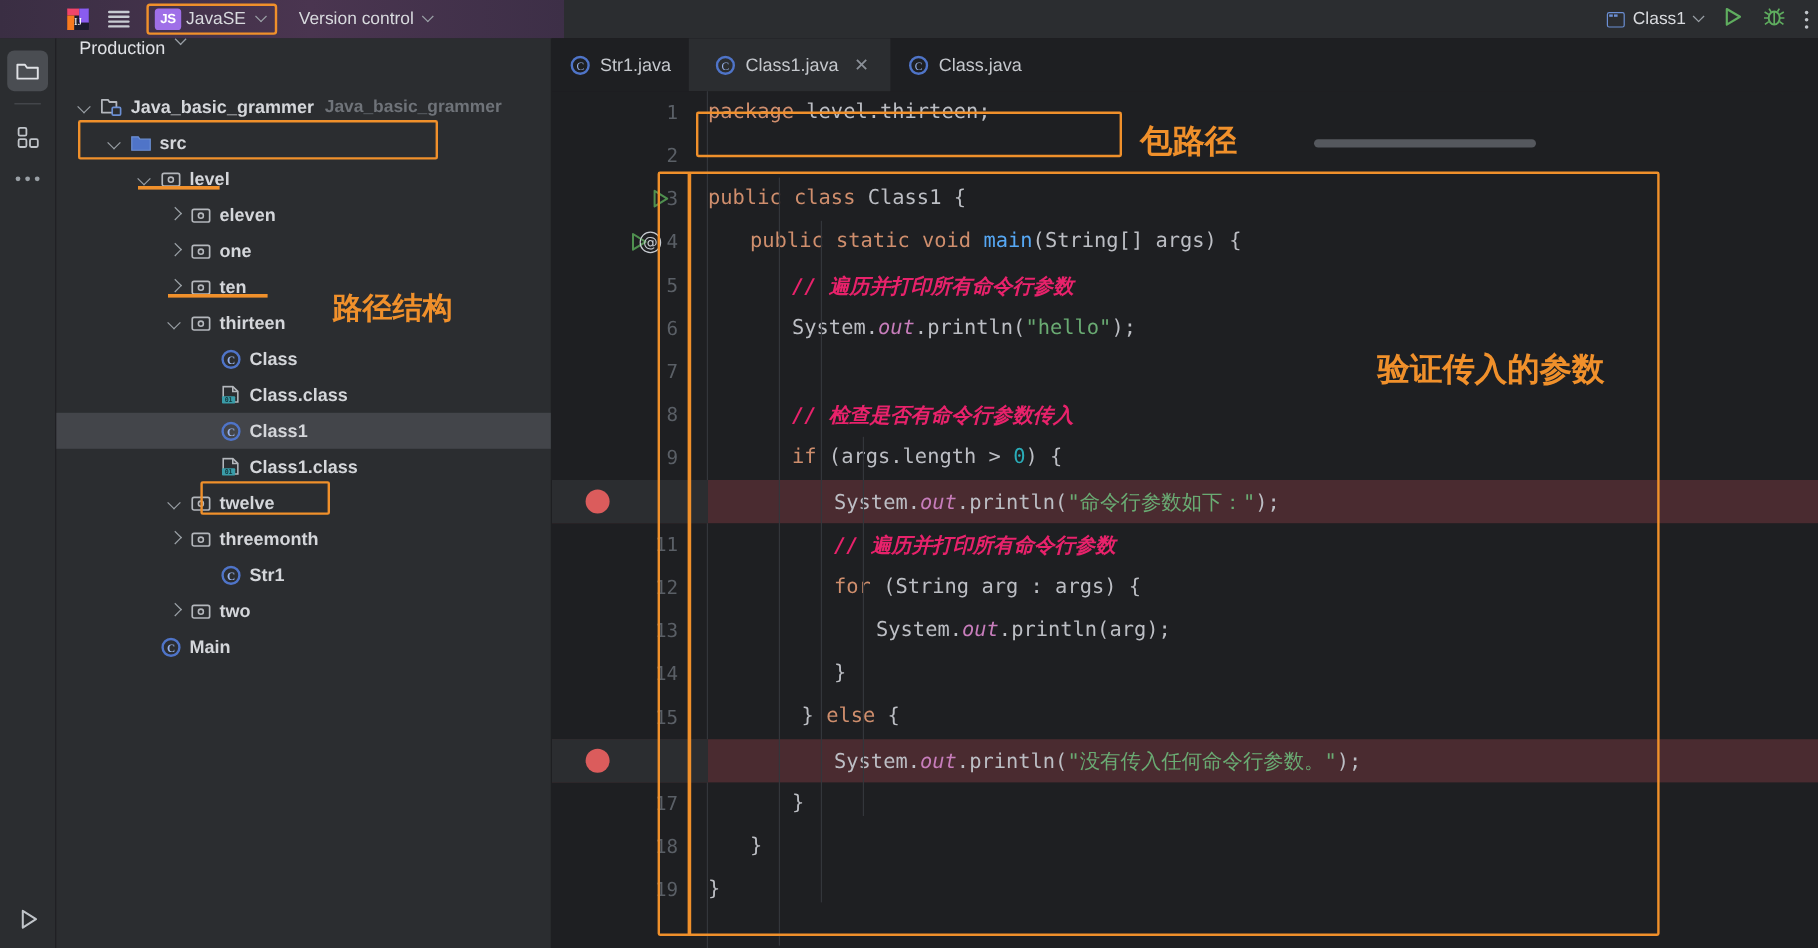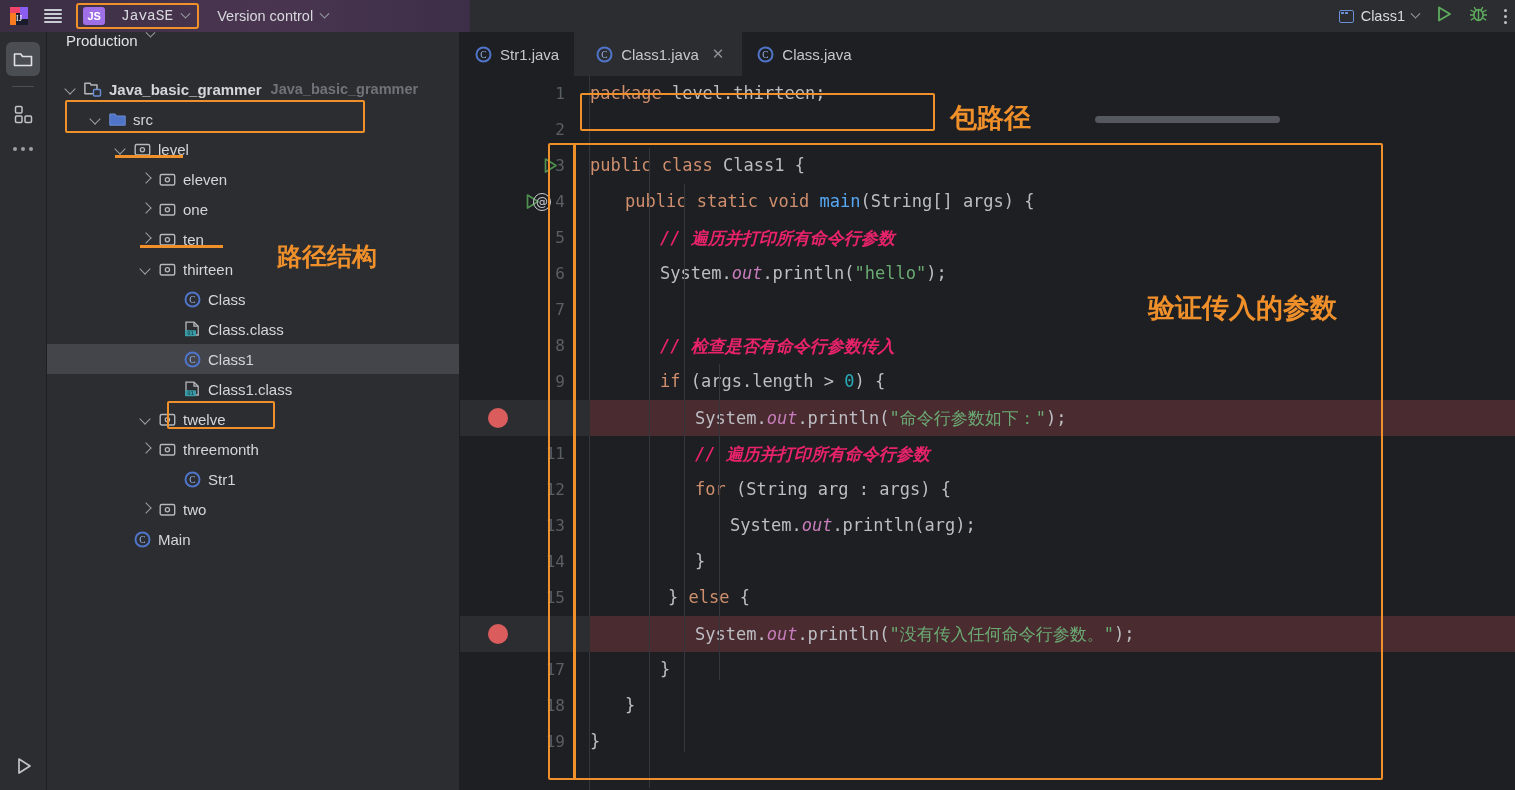--- a/index.html
+++ b/index.html
@@ -12,35 +12,35 @@
   #app { position: relative; width: 1515px; height: 790px; }
 
   
   #topbar {
     position: absolute; left: 0; top: 0; width: 1515px; height: 32px;
     background: #2b2d30; display: flex; align-items: center;
   }
   #topbar-left {
     position: absolute; left: 0; top: 0; width: 470px; height: 32px;
     background: linear-gradient(90deg,#3a2e43 0%,#4a3550 55%,#3d2f47 100%);
-    display: flex; align-items: center;
+    display: flex; align-items: center; padding-left: 46px;
   }
   .ij-logo { width: 22px; height: 22px; margin-left: 8px; position: relative; flex: 0 0 auto; }
   .hamburger { width: 18px; height: 14px; margin-left: 14px; display:flex; flex-direction: column; justify-content: space-between; flex: 0 0 auto;}
   .hamburger i { display:block; height: 2px; background: #c8ccd2; border-radius: 1px; }
   .run-config-box {
     margin-left: 14px; height: 26px; display: flex; align-items: center;
     border: 2px solid #f0902b; border-radius: 3px; padding: 0 8px 0 5px;
   }
   .js-badge {
     width: 22px; height: 18px; background: #9f6fe8; color: #fff; font-size: 11px;
     font-weight: bold; display: flex; align-items: center; justify-content: center;
     border-radius: 3px; letter-spacing: -0.3px;
   }
-  .rc-label { color: #d8dade; font-size: 14.5px; margin-left: 16px; font-family: Liberation Mono, monospace; }
+  .rc-label { color: #d8dade; font-size: 14.5px; margin-left: 4px; }
   .chev { display: inline-block; width: 9px; height: 9px; border-right: 1.6px solid #9aa0a6;
           border-bottom: 1.6px solid #9aa0a6; transform: rotate(45deg) translate(-2px,-2px); }
   .chev-sm { width: 7px; height: 7px; }
   .vcs { margin-left: 18px; color: #d8dade; font-size: 14.5px; display: flex; align-items: center; gap: 8px; }
 
   #topbar-right {
     position: absolute; right: 8px; top: 0; height: 32px;
     display: flex; align-items: center; gap: 16px;
   }
   .cfg-sel { display: flex; align-items: center; gap: 7px; color: #d8dade; font-size: 14.5px; }
@@ -64,21 +64,21 @@
   .rail-bottom { position:absolute; bottom: 14px; left:0; width:47px; display:flex; justify-content:center;}
 
   
   #project {
     position: absolute; left: 47px; top: 32px; width: 413px; height: 758px;
     background: #2b2d30; border-right: 1px solid #1e1f22;
   }
   #proj-header { height: 38px; display:flex; align-items:flex-start; padding-left:19px; gap:9px; }
   #proj-header .t { color: #dfe1e5; font-size: 15px; }
   #tree { padding-top: 4px; position: relative; }
-  .node { height: 30px; display: flex; align-items: center; font-size: 15px; color: #d4d6da; position: relative; }
+  .node { height: 30px; display: flex; align-items: center; font-size: 15px; color: #d4d6da; position: relative; font-weight: bold; }
   .node.sel { background: #43454a; }
   .twisty { width: 12px; height: 12px; flex:0 0 auto; position: relative; }
   .twisty.right::before {
     content:""; position:absolute; left:2px; top:1px; width:7px;height:7px;
     border-right:1.7px solid #9aa0a6; border-top:1.7px solid #9aa0a6; transform: rotate(45deg);
   }
   .twisty.down::before {
     content:""; position:absolute; left:1px; top:2px; width:7px;height:7px;
     border-right:1.7px solid #9aa0a6; border-bottom:1.7px solid #9aa0a6; transform: rotate(45deg);
   }

